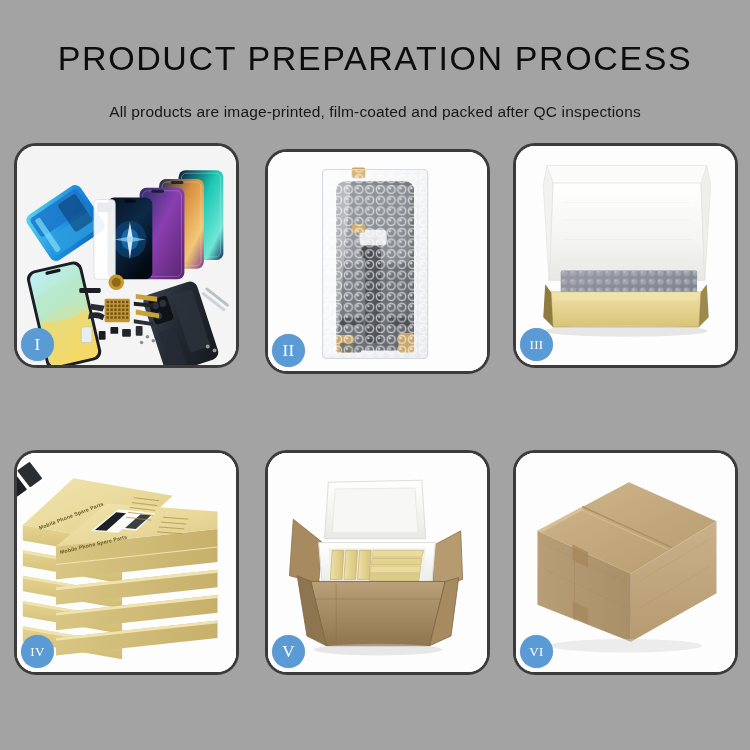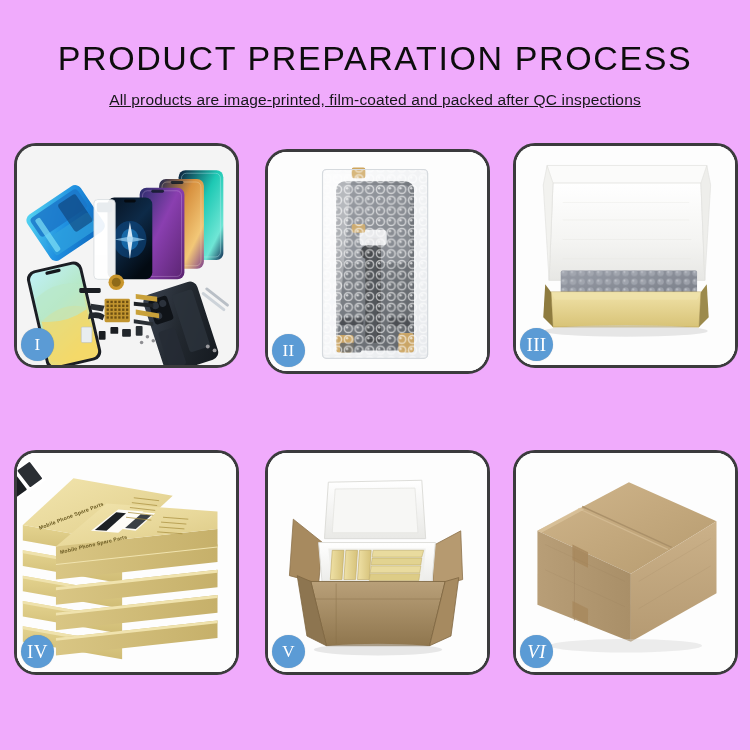--- a/index.html
+++ b/index.html
@@ -5,48 +5,47 @@
   html, body {
     margin: 0; padding: 0;
     width: 750px; height: 750px;
     background: #ffffff;
     font-family: "Liberation Sans", sans-serif;
     overflow: hidden;
   }
   #page {
     position: relative;
     width: 750px; height: 750px;
-    background: #f0abfc;
+    background: #a3a3a3;
   }
 
   
   .header {
     position: absolute;
     left: 0; top: 38px;
     width: 750px;
     text-align: center;
   }
   .title {
     font-size: 34px;
     line-height: 40px;
     font-weight: 400;
     letter-spacing: 1.6px;
     color: #0d0d0d;
     white-space: nowrap;
     font-family: "Liberation Sans", sans-serif;
   }
   .subtitle {
-    margin-top: 12px;
+    margin-top: 24px;
     font-size: 15.5px;
     line-height: 20px;
     font-weight: 400;
     letter-spacing: 0.15px;
     color: #17171a;
     white-space: nowrap;
-    text-decoration: underline;
   }
 
   
   .grid {
     position: absolute;
     left: 14px; top: 143px;
     width: 723px; height: 533px;
   }
   .panel {
     position: absolute;
@@ -55,21 +54,21 @@
     border: 3px solid #3b3b3d;
     border-radius: 22px;
     background: #f4f4f4;
     overflow: hidden;
   }
   .p1 { left: 0;     top: 0; }
   .p2 { left: 251px; top: 0; margin-top: 6px; }
   .p3 { left: 499px; top: 0; }
   .p4 { left: 0;     top: 307px; }
   .p5 { left: 251px; top: 307px; }
-  .p6 { left: 499px; top: 307px; font-style: italic; }
+  .p6 { left: 499px; top: 307px; }
 
   .stage {
     position: absolute;
     inset: 0;
     background: #f4f4f4;
   }
   .stage svg { position:absolute; left:0; top:0; width:100%; height:100%; }
 
   
   .badge {
@@ -82,21 +81,21 @@
     display: flex;
     align-items: center;
     justify-content: center;
     font-family: "Liberation Serif", serif;
     font-size: 17px;
     line-height: 1;
     letter-spacing: 0.4px;
     z-index: 9;
     box-shadow: 0 0 1px rgba(0,0,0,0.25);
   }
-  .badge.small { font-size: 19px; }
+  .badge.small { font-size: 13px; }
 
   
   .boxlabel {
     position: absolute;
     font-size: 5.2px;
     font-weight: 700;
     color: #6a5a22;
     white-space: nowrap;
     transform-origin: left center;
     letter-spacing: 0.2px;

